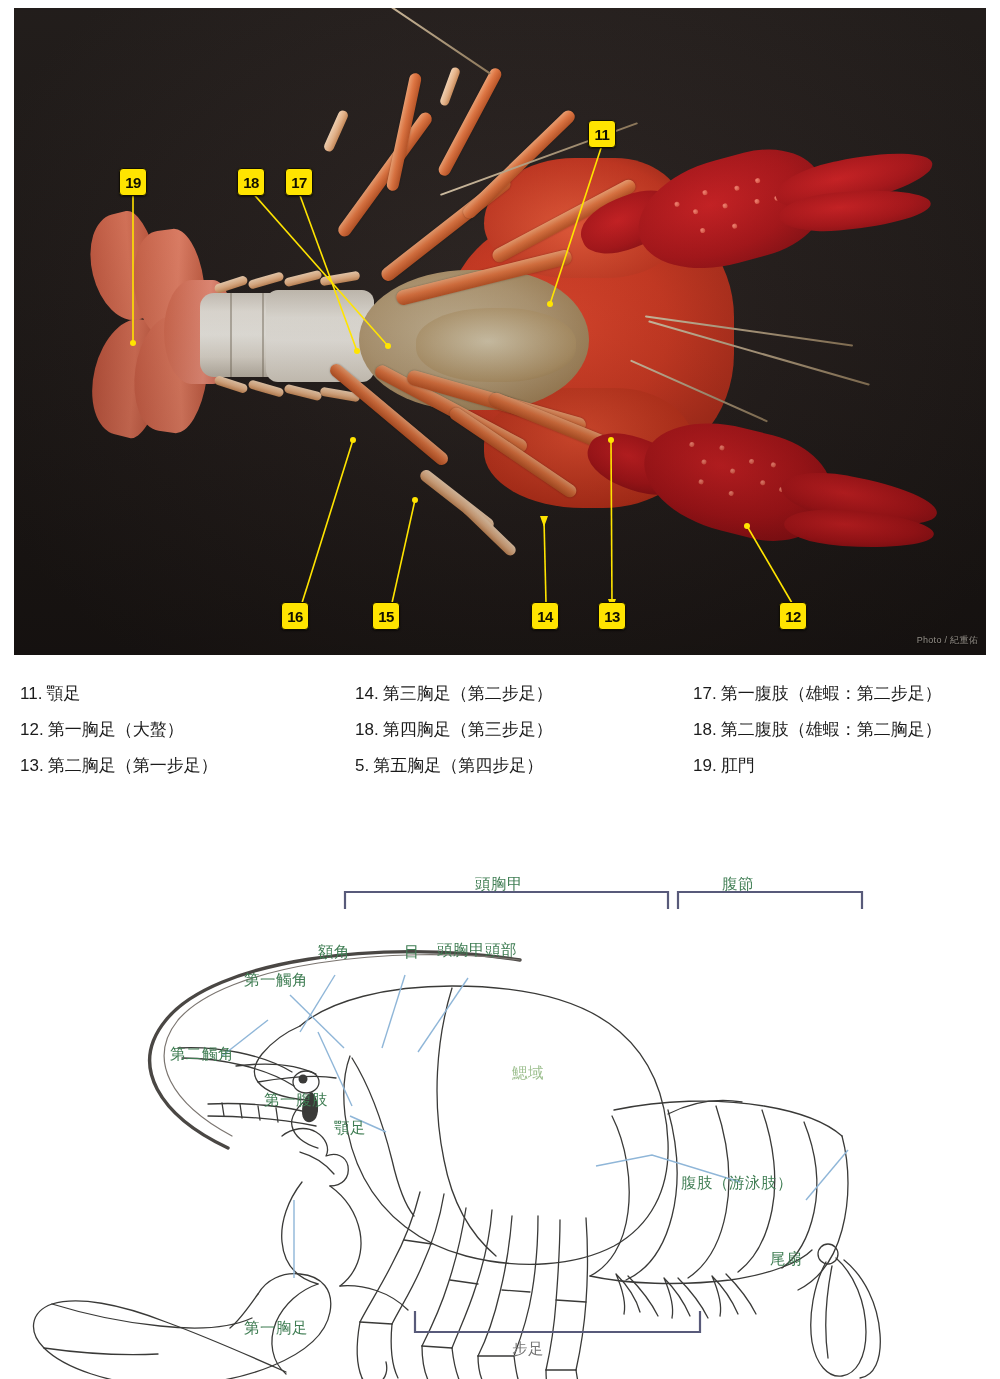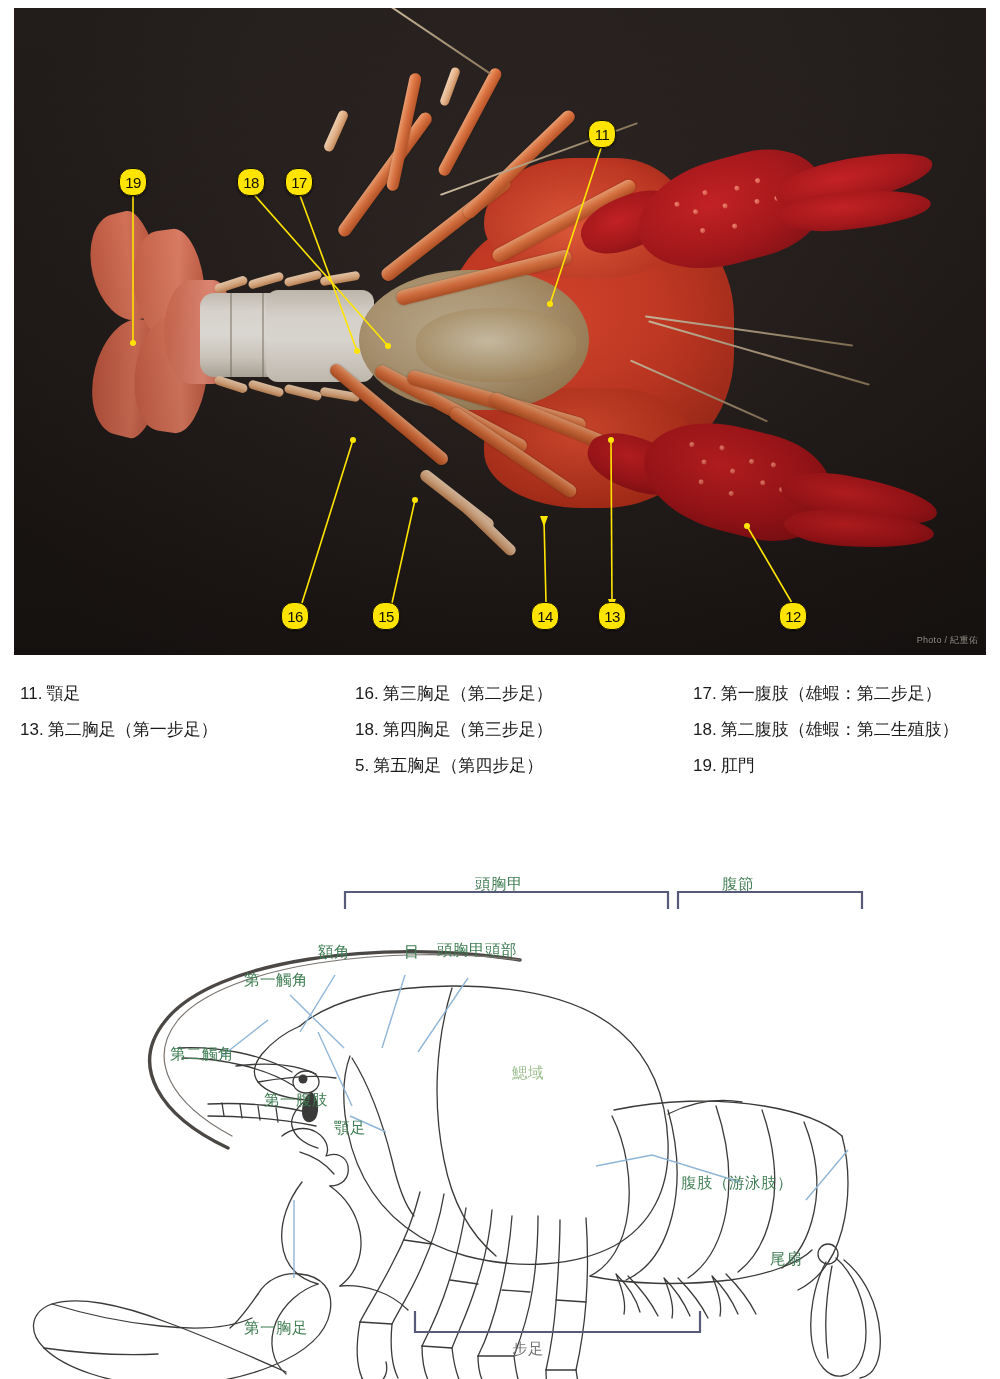--- a/index.html
+++ b/index.html
@@ -83,22 +83,22 @@
   .ant{position:absolute;height:2px;border-radius:2px;
      background:linear-gradient(90deg,#d9c6a8,#8d7758);}
 
   
   .credit{position:absolute;right:8px;bottom:8px;color:#b9b3aa;font-size:9px;letter-spacing:.3px;
      text-shadow:0 1px 1px rgba(0,0,0,.7);}
 
   
   .badge{
     position:absolute;width:26px;height:26px;background:#ffe400;border:1.6px solid #120f00;
-    border-radius:12px;display:flex;align-items:center;justify-content:center;
-    font-size:15px;font-weight:400;line-height:1;color:#111000;
+    border-radius:4px;display:flex;align-items:center;justify-content:center;
+    font-size:15px;font-weight:700;line-height:1;color:#111000;
     font-family:"Liberation Sans","DejaVu Sans",sans-serif;letter-spacing:-.5px;
     box-shadow:0 1px 2px rgba(0,0,0,.55);z-index:6;
   }
   .leader{position:absolute;z-index:5;overflow:visible;pointer-events:none;}
 
   
   .legend{position:absolute;left:0;top:676px;width:800px;height:120px;}
   .legend-col{position:absolute;top:0;}
   .legend-col.c1{left:20px;}
   .legend-col.c2{left:355px;}
@@ -260,42 +260,45 @@
   <div class="credit">Photo / 紀重佑</div>
 </div>
 
 <div class="legend">
 
   <div class="legend-col c1">
     <div class="legend-item">
       <span class="num">11.</span><span>顎足</span>
     </div>
     <div class="legend-item">
+      <span class="num">12.</span><span>第一胸足（大螯）</span>
+    </div>
+    <div class="legend-item">
       <span class="num">13.</span><span>第二胸足（第一步足）</span>
     </div>
   </div>
 
   <div class="legend-col c2">
     <div class="legend-item">
-      <span class="num">16.</span><span>第三胸足（第二步足）</span>
+      <span class="num">14.</span><span>第三胸足（第二步足）</span>
     </div>
     <div class="legend-item">
       <span class="num">18.</span><span>第四胸足（第三步足）</span>
     </div>
     <div class="legend-item">
       <span class="num">5.</span><span>第五胸足（第四步足）</span>
     </div>
   </div>
 
   <div class="legend-col c3">
     <div class="legend-item">
       <span class="num">17.</span><span>第一腹肢（雄蝦：第二步足）</span>
     </div>
     <div class="legend-item">
-      <span class="num">18.</span><span>第二腹肢（雄蝦：第二生殖肢）</span>
+      <span class="num">18.</span><span>第二腹肢（雄蝦：第二胸足）</span>
     </div>
     <div class="legend-item">
       <span class="num">19.</span><span>肛門</span>
     </div>
   </div>
 </div>
 
 <div class="diagram">
 
   <svg width="1000" height="519" viewBox="0 0 1000 519">

